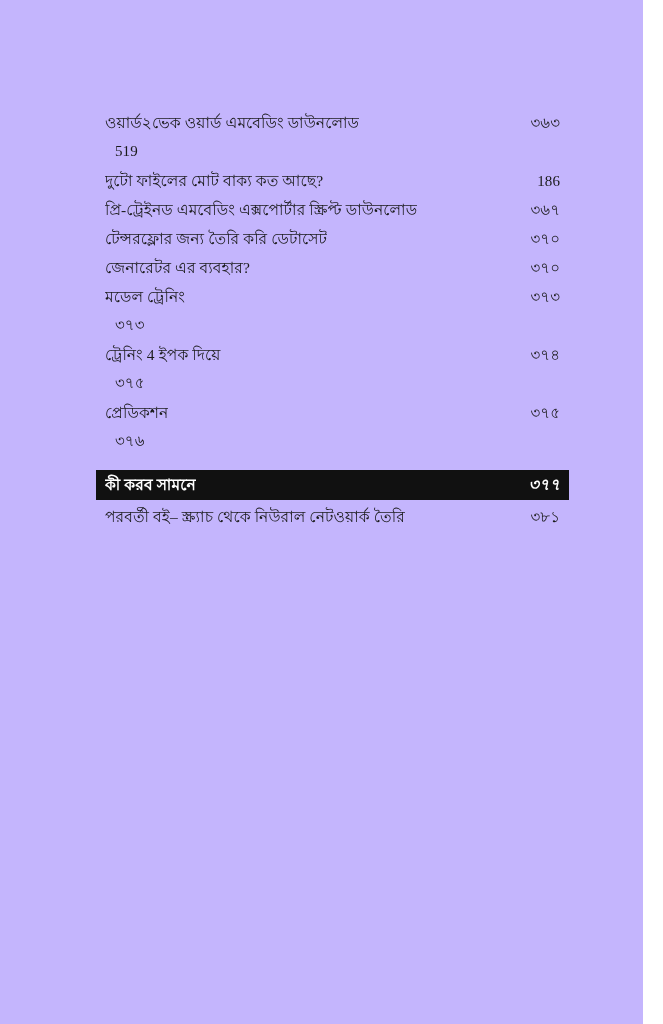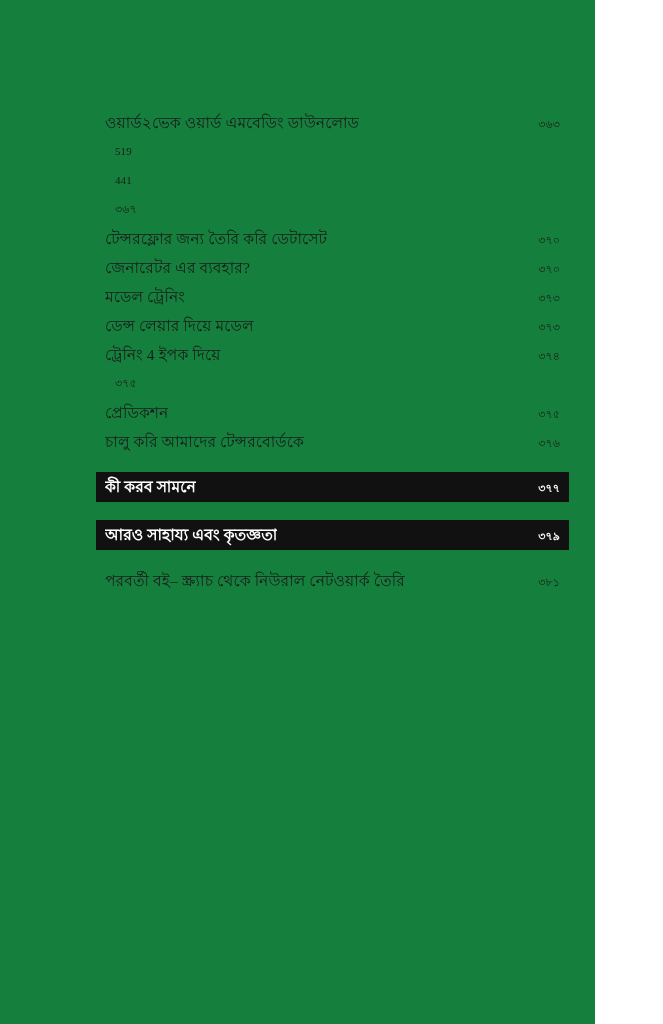--- a/index.html
+++ b/index.html
@@ -12,23 +12,23 @@
     height: 1024px;
     font-family: "Liberation Serif", "DejaVu Serif", serif;
     color: #1a1a1a;
     position: relative;
     overflow: hidden;
   }
   .page {
     position: absolute;
     left: 0;
     top: 0;
-    width: 595px;
+    width: 643px;
     height: 1024px;
-    background: #15803d;
+    background: #c4b5fd;
   }
   .toc {
     position: absolute;
     left: 105px;
     top: 108px;
     width: 455px;
   }
   .toc-row {
     display: flex;
     align-items: baseline;
@@ -39,113 +39,108 @@
     letter-spacing: 0.1px;
   }
   .toc-row .entry-title {
     white-space: nowrap;
     overflow: hidden;
     text-overflow: clip;
   }
   .toc-row .entry-page {
     white-space: nowrap;
     padding-left: 10px;
-    font-size: 11px;
+    font-size: 15px;
   }
   
   .toc-row.band {
     background: #111111;
     color: #ffffff;
     height: 30px;
     line-height: 30px;
     padding: 0 9px 0 9px;
-    margin: 16px -9px;
+    margin: 0 -9px;
     font-weight: bold;
     box-sizing: content-box;
     gap: 41px;
   }
   .band-wrap {
     margin-top: 14px;
     margin-bottom: 0px;
   }
   .band-wrap.second {
     margin-top: 18px;
   }
   .toc-row.band .entry-title {
     font-weight: bold;
     font-size: 15.5px;
   }
   .toc-row.band .entry-page {
     font-weight: bold;
-    font-size: 11px;
+    font-size: 16px;
+    font-style: italic;
   }
   .after-band {
     margin-top: 2px;
     text-align: right;
   }
 </style>
 </head>
 <body>
 
 <div class="page">
   <div class="toc" id="toc-list">
       <div class="toc-row">
         <span class="entry-title">ওয়ার্ড২ভেক ওয়ার্ড এমবেডিং ডাউনলোড</span>
         <span class="entry-page">৩৬৩</span>
       </div>
       <div class="toc-row">
         <span class="entry-page">519</span>
       </div>
       <div class="toc-row">
-        <span class="entry-page">441</span>
+        <span class="entry-title">দুটো ফাইলের মোট বাক্য কত আছে?</span>
+        <span class="entry-page">186</span>
       </div>
       <div class="toc-row">
+        <span class="entry-title">প্রি-ট্রেইনড এমবেডিং এক্সপোর্টার স্ক্রিপ্ট ডাউনলোড</span>
         <span class="entry-page">৩৬৭</span>
       </div>
       <div class="toc-row">
         <span class="entry-title">টেন্সরফ্লোর জন্য তৈরি করি ডেটাসেট</span>
         <span class="entry-page">৩৭০</span>
       </div>
       <div class="toc-row">
         <span class="entry-title">জেনারেটর এর ব্যবহার?</span>
         <span class="entry-page">৩৭০</span>
       </div>
       <div class="toc-row">
         <span class="entry-title">মডেল ট্রেনিং</span>
         <span class="entry-page">৩৭৩</span>
       </div>
       <div class="toc-row">
-        <span class="entry-title">ডেন্স লেয়ার দিয়ে মডেল</span>
         <span class="entry-page">৩৭৩</span>
       </div>
       <div class="toc-row">
         <span class="entry-title">ট্রেনিং 4 ইপক দিয়ে</span>
         <span class="entry-page">৩৭৪</span>
       </div>
       <div class="toc-row">
         <span class="entry-page">৩৭৫</span>
       </div>
       <div class="toc-row">
         <span class="entry-title">প্রেডিকশন</span>
         <span class="entry-page">৩৭৫</span>
       </div>
       <div class="toc-row">
-        <span class="entry-title">চালু করি আমাদের টেন্সরবোর্ডকে</span>
         <span class="entry-page">৩৭৬</span>
       </div>
       <div class="band-wrap">
         <div class="toc-row band">
           <span class="entry-title">কী করব সামনে</span>
           <span class="entry-page">৩৭৭</span>
-        </div>
-      </div>
-      <div class="band-wrap second">
-        <div class="toc-row band">
-          <span class="entry-title">আরও সাহায্য এবং কৃতজ্ঞতা</span>
-          <span class="entry-page">৩৭৯</span>
         </div>
       </div>
       <div class="toc-row after-band">
         <span class="entry-title">পরবর্তী বই– স্ক্র্যাচ থেকে নিউরাল নেটওয়ার্ক তৈরি</span>
         <span class="entry-page">৩৮১</span>
       </div>
     </div>
 </div>
 
 </body></html>

